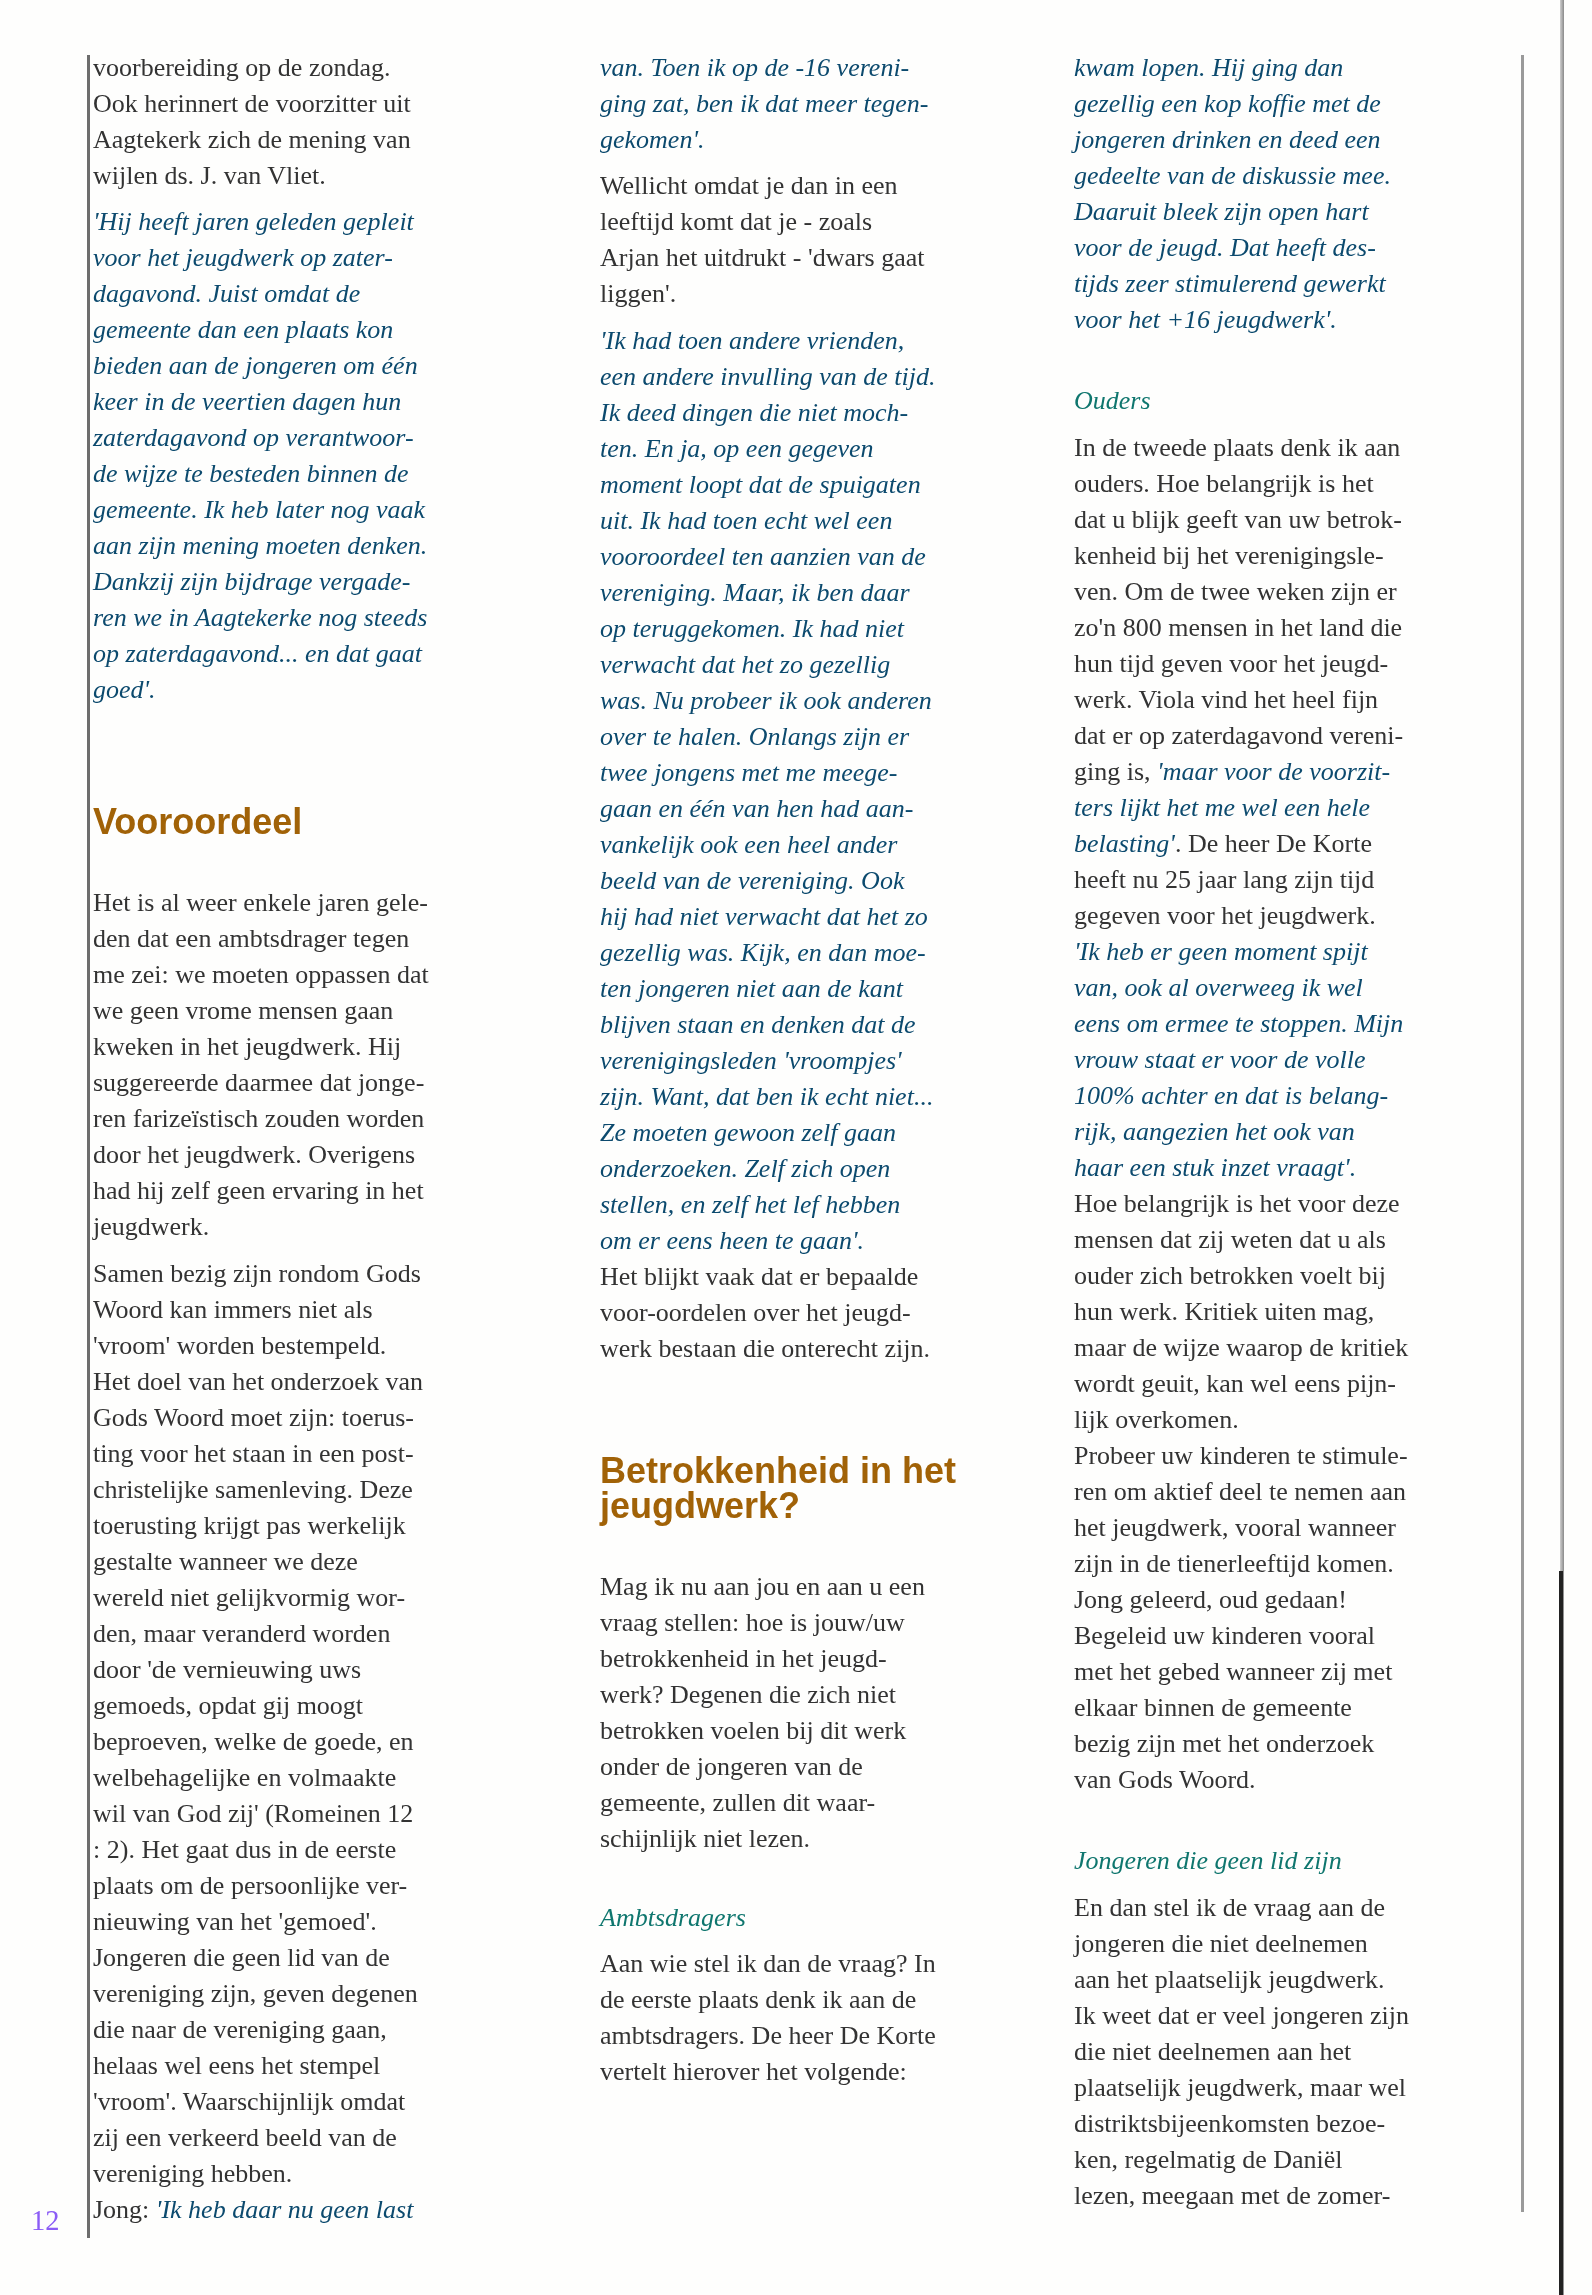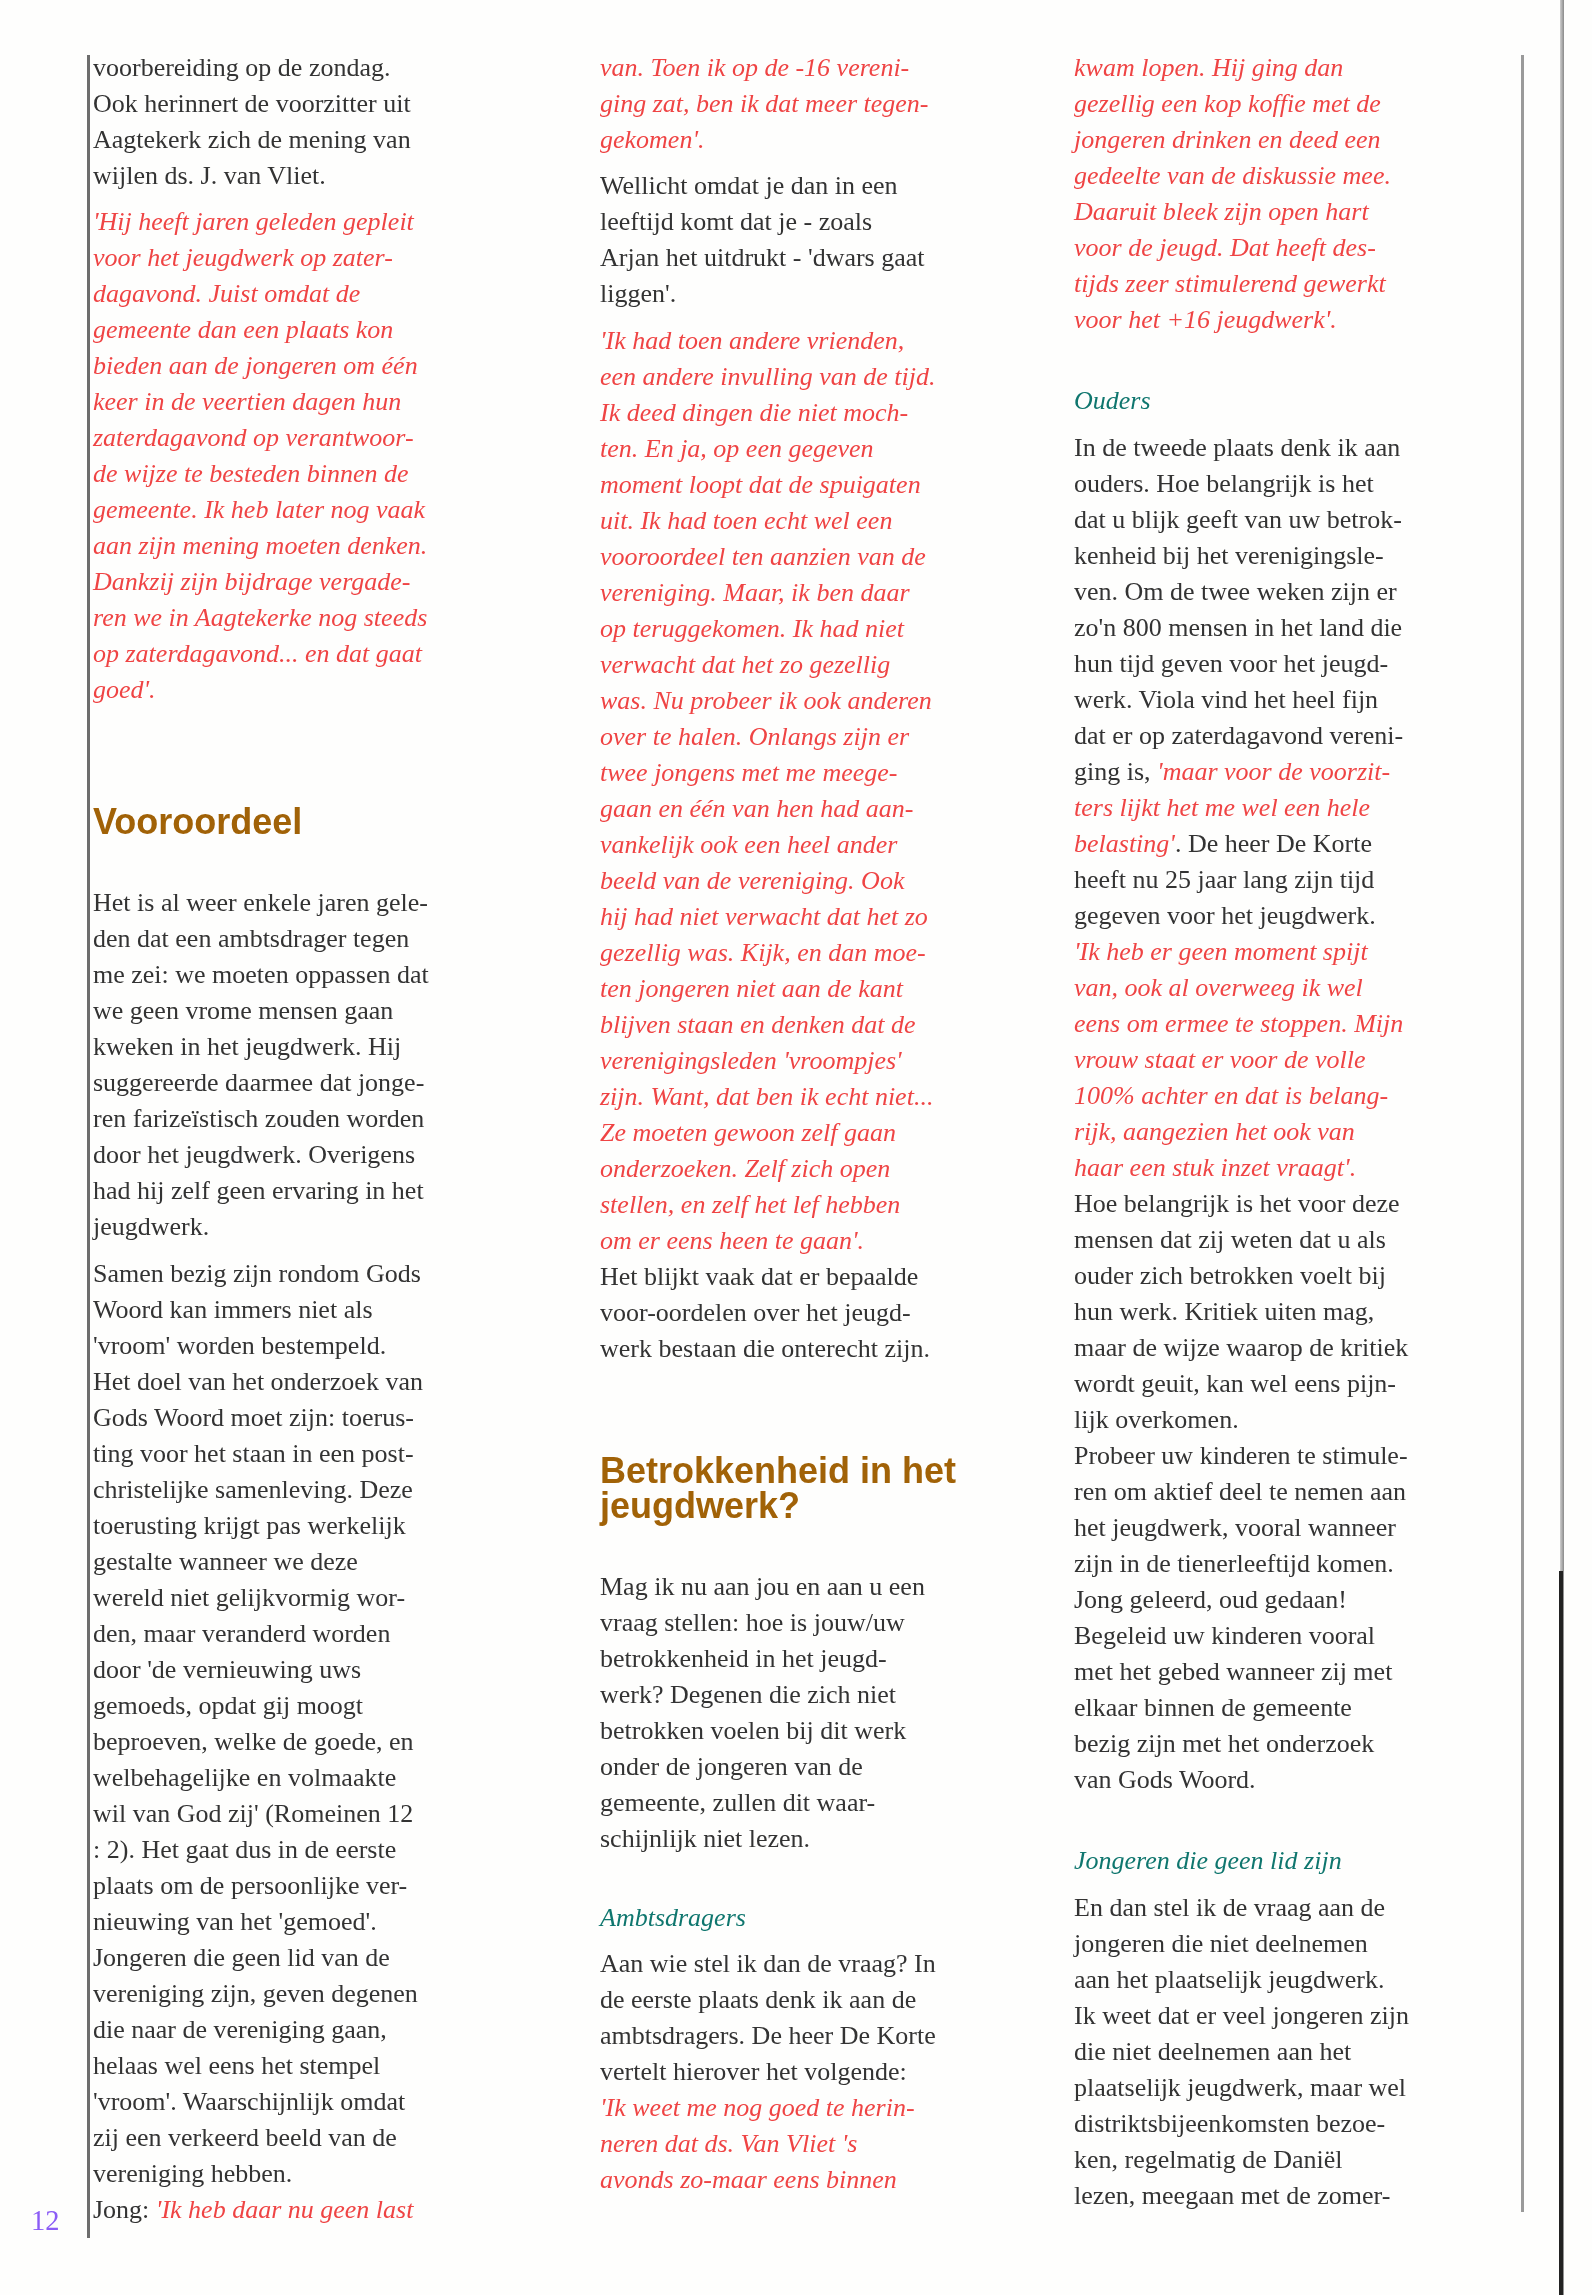--- a/index.html
+++ b/index.html
@@ -14,21 +14,21 @@
   .right-rule { position: absolute; left: 1521px; top: 55px; height: 2157px; width: 2.6px; background: #9a9a9a; }
   .right-edge { position: absolute; left: 1560px; top: 0; height: 2295px; width: 4.3px; background: linear-gradient(to right,#cfcfcf,#8a8a8a); }
   .right-edge-dark { position: absolute; left: 1559px; top: 1571px; height: 725px; width: 4.3px; background: #222; }
   .page-number { position: absolute; left: 31px; top: 2205px; font-size: 28.5px; color: #8b5cf6; }
   .col { position: absolute; top: 50px; font-size: 26px; line-height: 36px; }
   .col1 { left: 93px; width: 457px; }
   .col2 { left: 600px; width: 457px; }
   .col3 { left: 1074px; width: 457px; }
   .col p { margin: 0 0 10.4px 0; white-space: pre-line; }
   .col p.tight { margin-bottom: 0; }
-  .it { font-style: italic; color: #ef4444; }
+  .it { font-style: italic; color: #0c4a6e; }
   .h2 {
     font-family: "Liberation Sans", "DejaVu Sans", sans-serif;
     font-weight: bold; font-size: 36px; line-height: 35px; color: #a16207;
     margin: 0; white-space: pre-line;
   }
   .h3 { font-style: italic; color: #0f766e; font-size: 26px; margin: 0 0 10.4px 0; }
 </style>
 </head>
 <body>
 
@@ -149,23 +149,20 @@
 betrokken voelen bij dit werk
 onder de jongeren van de
 gemeente, zullen dit waar-
 schijnlijk niet lezen.</p>
     <div style="height:33px"></div>
     <p class="h3">Ambtsdragers</p>
     <p class="tight">Aan wie stel ik dan de vraag? In
 de eerste plaats denk ik aan de
 ambtsdragers. De heer De Korte
 vertelt hierover het volgende:</p>
-    <p class="it tight">'Ik weet me nog goed te herin-
-neren dat ds. Van Vliet 's
-avonds zo-maar eens binnen</p>
   </div>
 
   <div class="col col3">
     <p class="it">kwam lopen. Hij ging dan
 gezellig een kop koffie met de
 jongeren drinken en deed een
 gedeelte van de diskussie mee.
 Daaruit bleek zijn open hart
 voor de jeugd. Dat heeft des-
 tijds zeer stimulerend gewerkt

